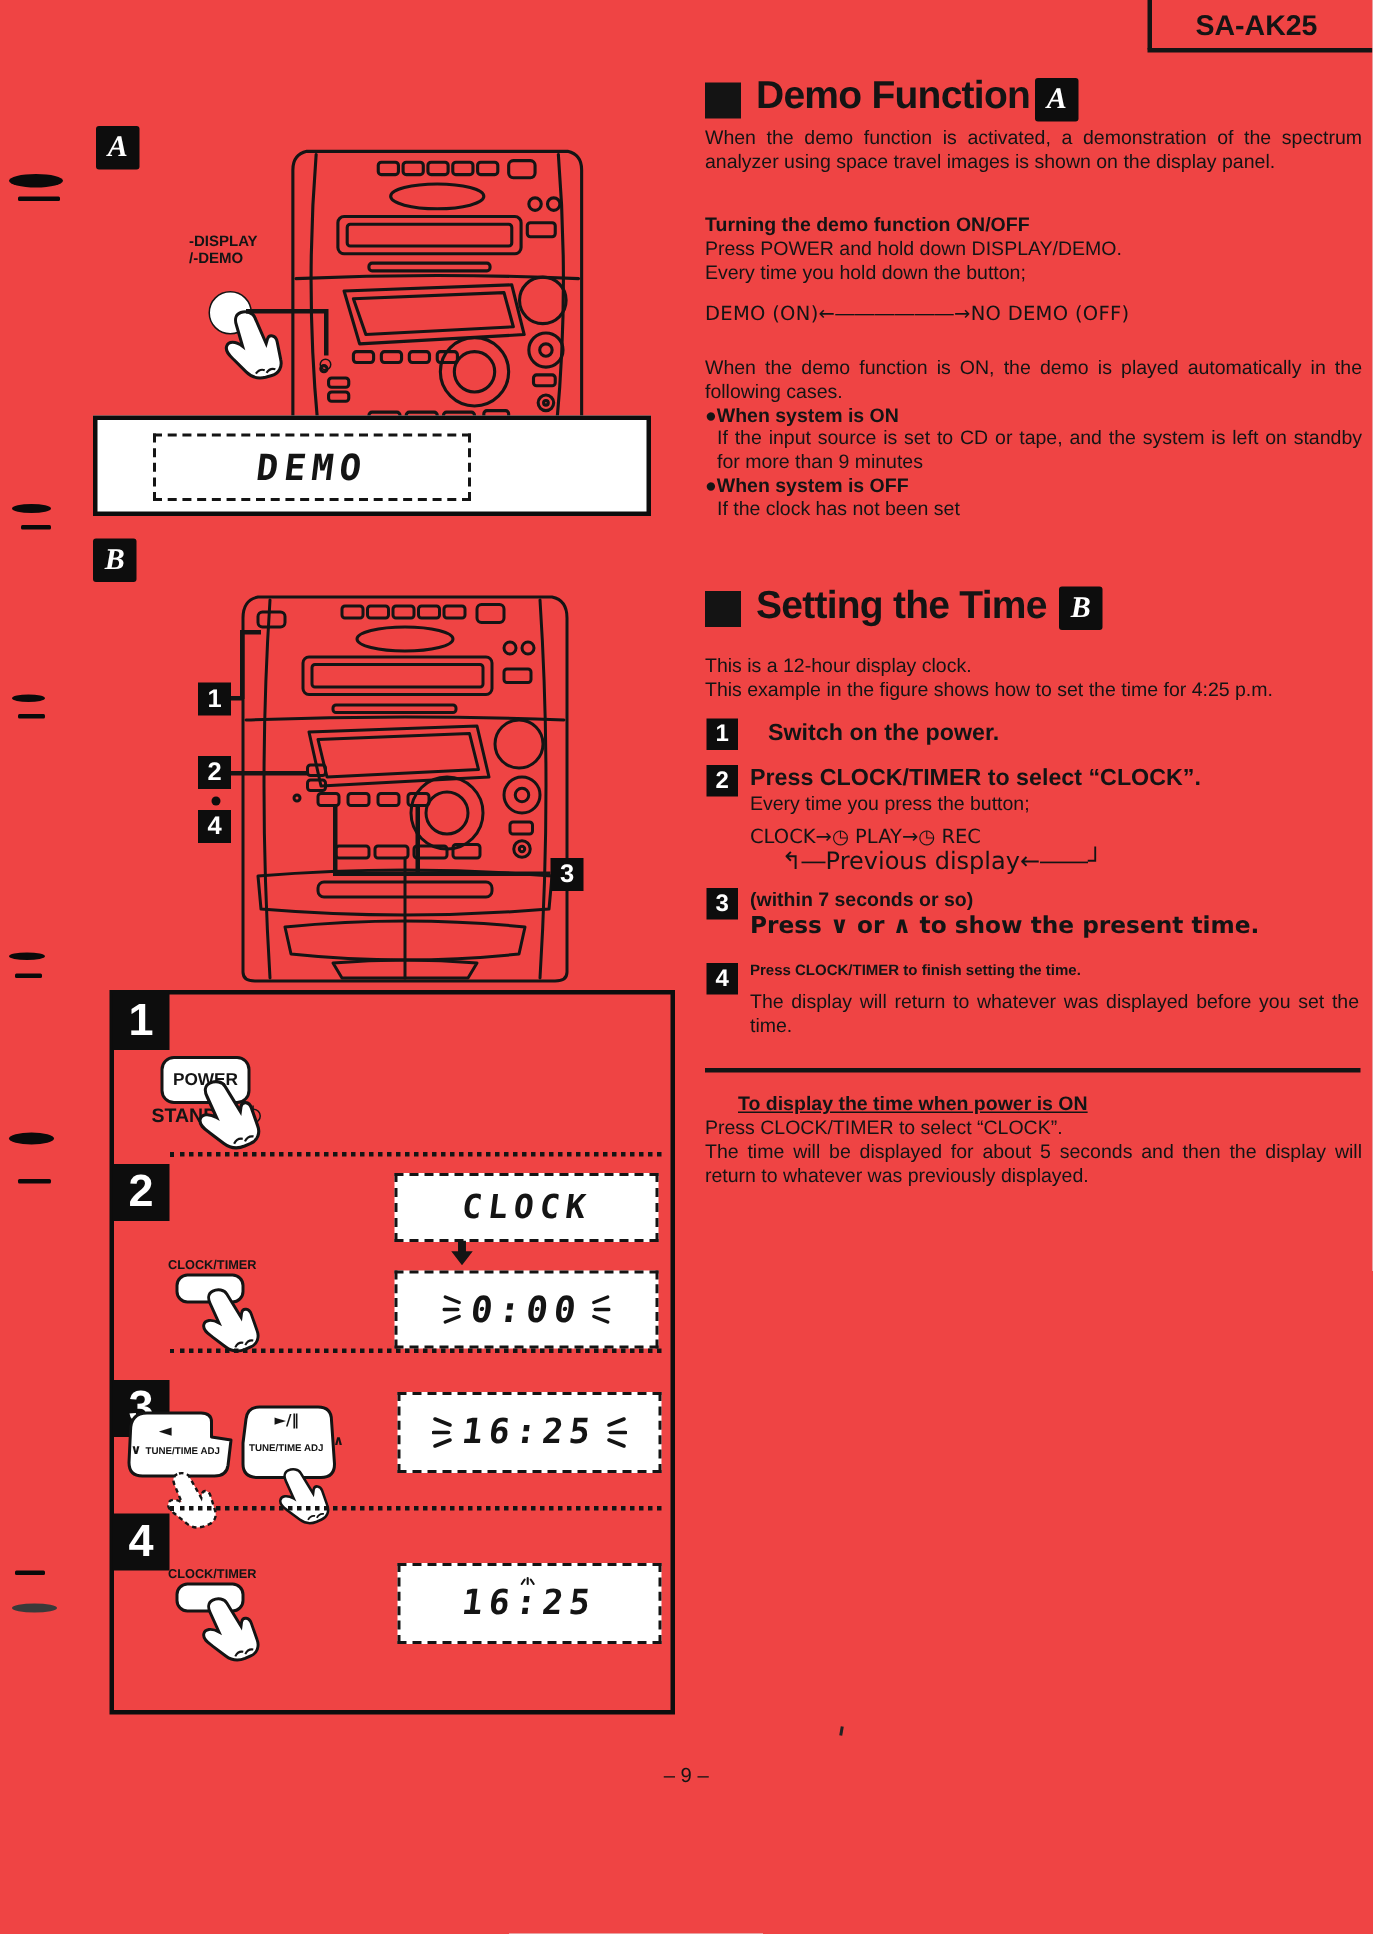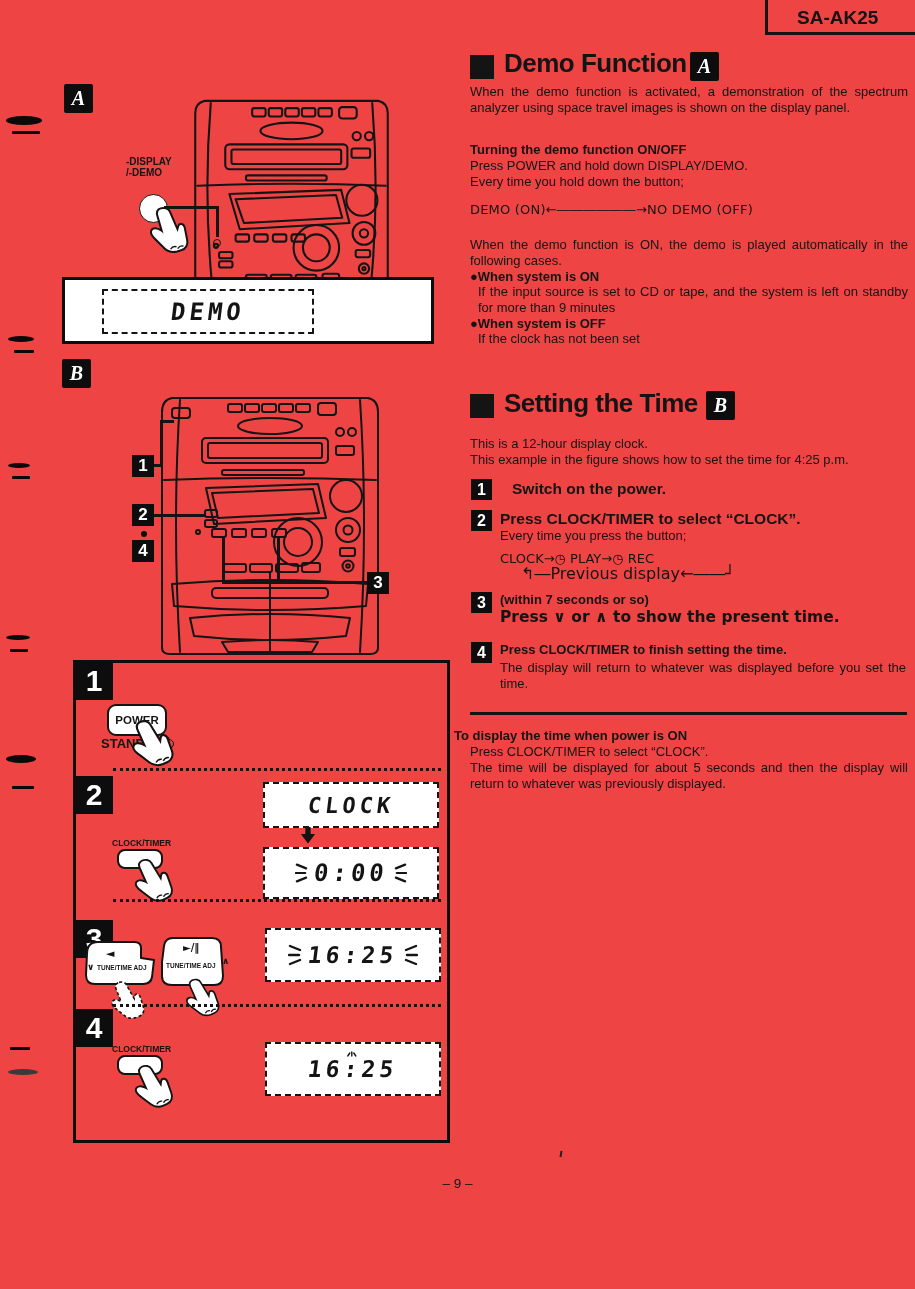--- a/index.html
+++ b/index.html
@@ -335,23 +335,23 @@
   <div class="abs b" style="left:500px;top:510px;font-size:15.5px;">Press CLOCK/TIMER to select “CLOCK”.</div>
   <div class="abs t" style="left:500px;top:528px;">Every time you press the button;</div>
   <div class="abs t sym" style="left:500px;top:551px;">CLOCK→◷ PLAY→◷ REC</div>
   <div class="abs t sym" style="left:521px;top:566px;font-size:16px;">↰―Previous display←――┘</div>
 
   <div class="abs numbadge small" style="left:471px;top:592px;">3</div>
   <div class="abs b" style="left:500px;top:592px;font-size:13px;">(within 7 seconds or so)</div>
   <div class="abs b sym" style="left:500px;top:608px;font-size:15.5px;">Press ∨ or ∧ to show the present time.</div>
 
   <div class="abs numbadge small" style="left:471px;top:642px;">4</div>
-  <div class="abs b" style="left:500px;top:642px;font-size:13px;">Press CLOCK/TIMER to finish setting the time.</div>
+  <div class="abs b" style="left:500px;top:642px;font-size:10px;">Press CLOCK/TIMER to finish setting the time.</div>
   <div class="abs t j" style="left:500px;top:660px;width:406px;">The display will return to whatever was displayed before you set the time.</div>
 
   <div class="abs line" style="left:470px;top:712px;width:437px;height:2.5px;"></div>
-  <div class="abs t b" style="left:454px;top:728px;">To display the time when power is ON</div>
+  <div class="abs t b" style="left:492px;top:728px;text-decoration:underline;">To display the time when power is ON</div>
   <div class="abs t" style="left:470px;top:744px;">Press CLOCK/TIMER to select “CLOCK”.</div>
   <div class="abs t j" style="left:470px;top:760px;width:438px;">The time will be displayed for about 5 seconds and then the display will return to whatever was previously displayed.</div>
 
   <div class="abs" style="left:0;top:1176px;width:915px;text-align:center;font-size:13.5px;">– 9 –</div>
 
 </div>
 
 </body></html>

